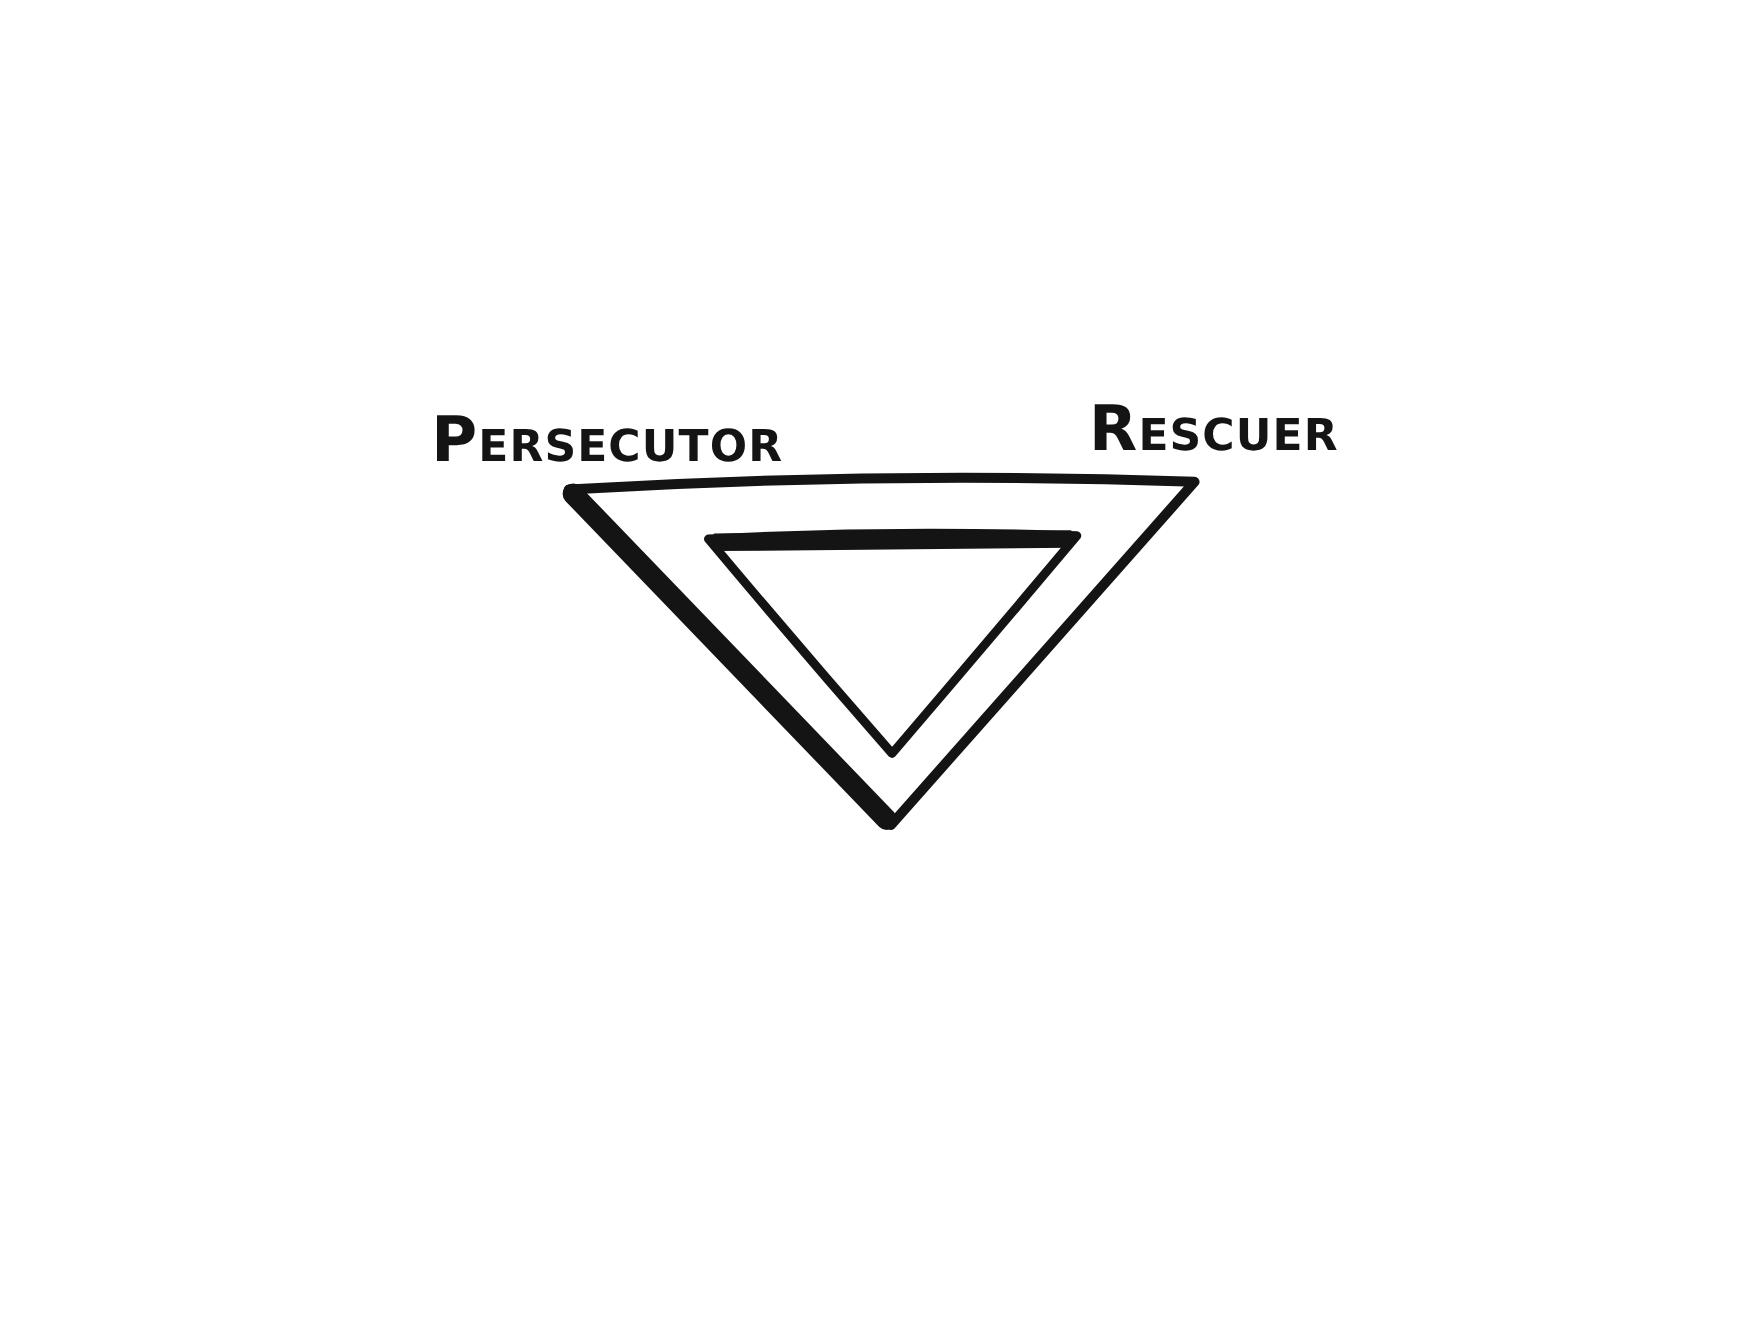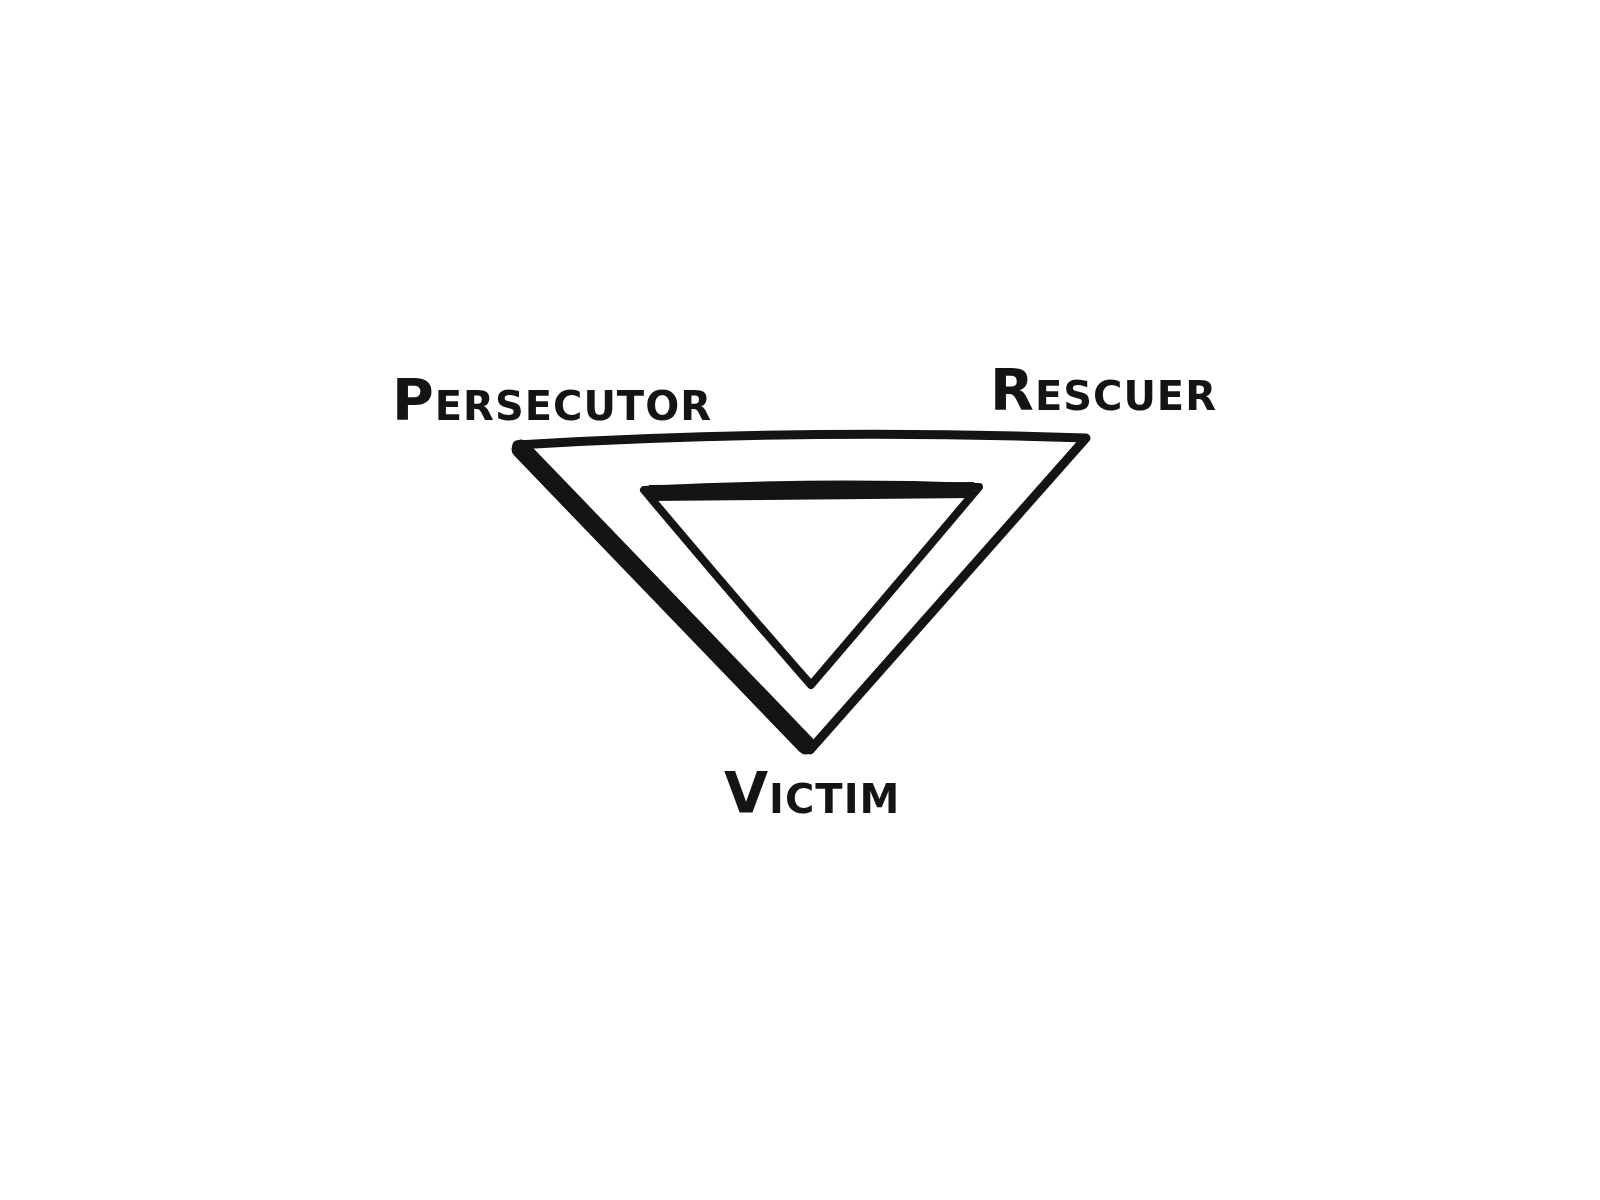--- a/index.html
+++ b/index.html
@@ -52,15 +52,14 @@
       <path d="M 644 490 Q 812 481 979 487 Q 894 588 811 685 Q 726 588 644 490 Z" stroke-width="8"></path>
 
       <path d="M 649 493 L 974 490" stroke-width="16" stroke-linecap="butt"></path>
     </g>
   </svg>
 
   <div class="node-label label-persecutor">Persecutor</div>
 
   <div class="node-label label-rescuer">Rescuer</div>
 
-  <div class="node-label label-victim">Victim</div>
 
 </div>
 
 </body></html>

